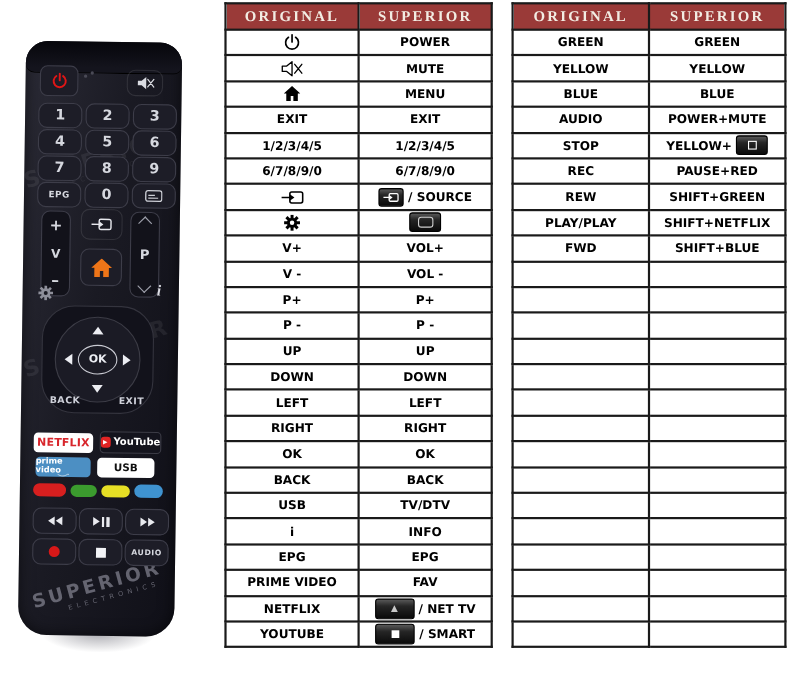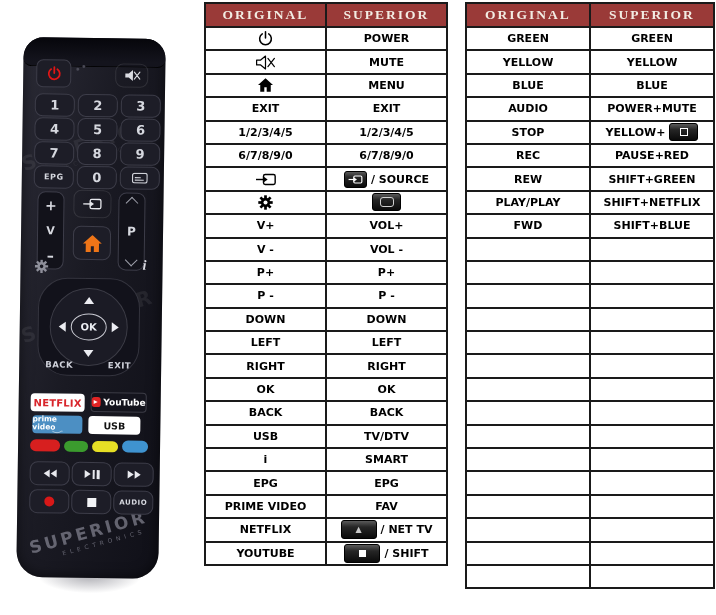--- a/index.html
+++ b/index.html
@@ -451,20 +451,32 @@
         </td>
         <td>
           <div class="cellwrap">
             <span>P -</span>
           </div>
         </td>
       </tr>
       <tr>
         <td>
           <div class="cellwrap">
+            <span>UP</span>
+          </div>
+        </td>
+        <td>
+          <div class="cellwrap">
+            <span>UP</span>
+          </div>
+        </td>
+      </tr>
+      <tr>
+        <td>
+          <div class="cellwrap">
             <span>DOWN</span>
           </div>
         </td>
         <td>
           <div class="cellwrap">
             <span>DOWN</span>
           </div>
         </td>
       </tr>
       <tr>
@@ -528,21 +540,21 @@
         </td>
       </tr>
       <tr>
         <td>
           <div class="cellwrap">
             <span>i</span>
           </div>
         </td>
         <td>
           <div class="cellwrap">
-            <span>SMART</span>
+            <span>INFO</span>
           </div>
         </td>
       </tr>
       <tr>
         <td>
           <div class="cellwrap">
             <span>EPG</span>
           </div>
         </td>
         <td>
@@ -586,21 +598,21 @@
             <span>YOUTUBE</span>
           </div>
         </td>
         <td>
           <div class="cellwrap">
             <span style="display: inline-flex;">
               <span class="key key-lg">
                 <span class="g-sq"></span>
               </span>
             </span>
-            <span>/ SHIFT</span>
+            <span>/ SMART</span>
           </div>
         </td>
       </tr>
     </tbody>
   </table>
 <table class="map-table" id="table2">
     <thead>
       <tr>
         <th>ORIGINAL</th>
         <th>SUPERIOR</th>

